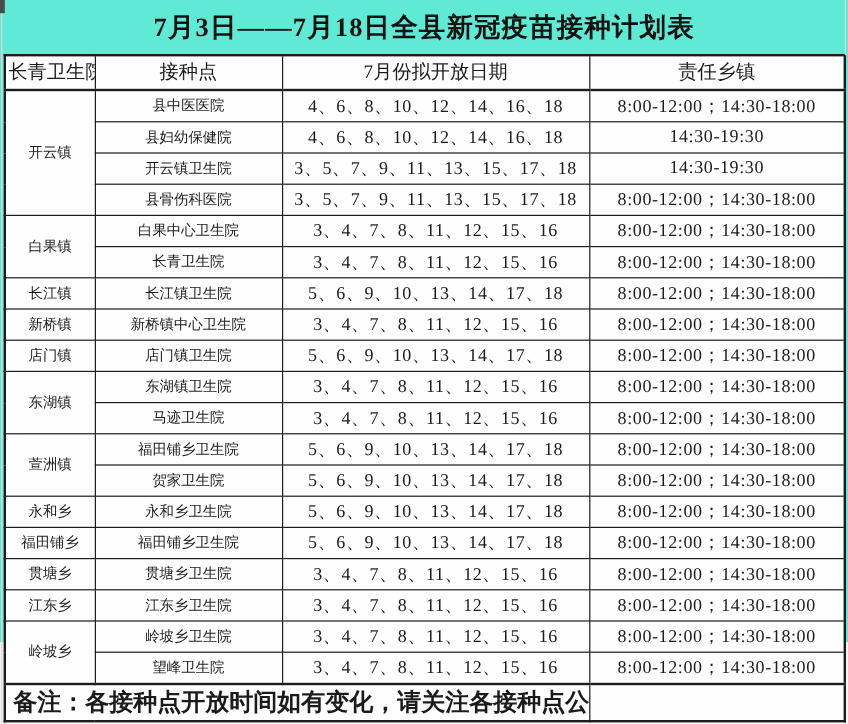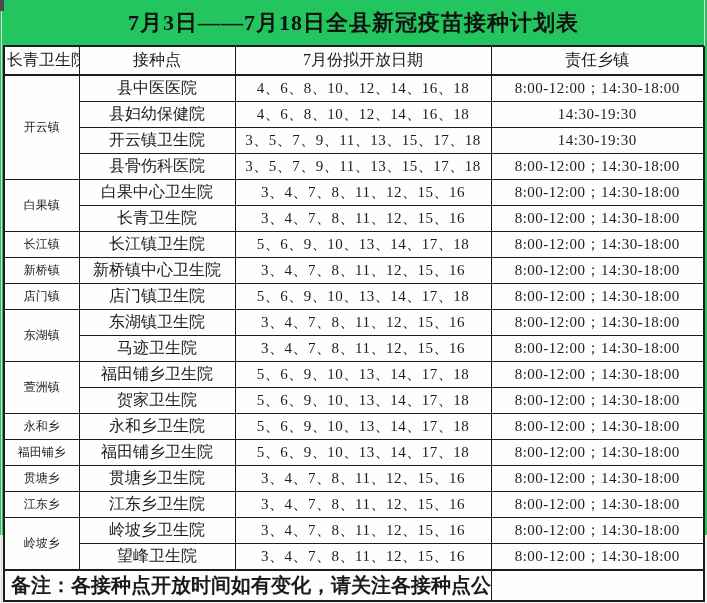--- a/index.html
+++ b/index.html
@@ -6,21 +6,21 @@
   body{
     width:707px;height:603px;
     background:#f5f5f5;
     font-family:"Liberation Serif","DejaVu Serif",serif;
     color:#1b1b1b;
     overflow:hidden;
   }
   .page{
     position:relative;
     width:707px;height:535px;
-    background:#22c55e;
+    background:#5eead4;
     box-sizing:border-box;
   }
   
   .grid-left-line{
     position:absolute;left:1px;top:0;width:1px;height:603px;
     background:#d9d9d9;
   }
   .corner-tick{
     position:absolute;left:0;top:0;width:4px;height:11px;
     background:#4a4a4a;
@@ -57,21 +57,21 @@
     white-space:nowrap;
   }
   table.sched{border:2px solid #1c1c1c;}
   tr.hdr th{
     height:27px;
     font-size:16px;
     border-bottom:2px solid #1c1c1c;
   }
   tr.data td{height:25px;}
   td.town{font-size:12px;}
-  td.site{font-size:16px;margin-top:42px;}
+  td.site{font-size:12px;margin-top:42px;}
   td.dates{font-size:15px;letter-spacing:0.5px;margin-top:28px;}
   td.time{font-size:15px;letter-spacing:0.5px;}
   tr.foot td{
     height:29px;
     text-align:left;
     font-size:20px;
     padding-left:6px;
     border-top:2px solid #1c1c1c;
     font-weight:bold;
   }

